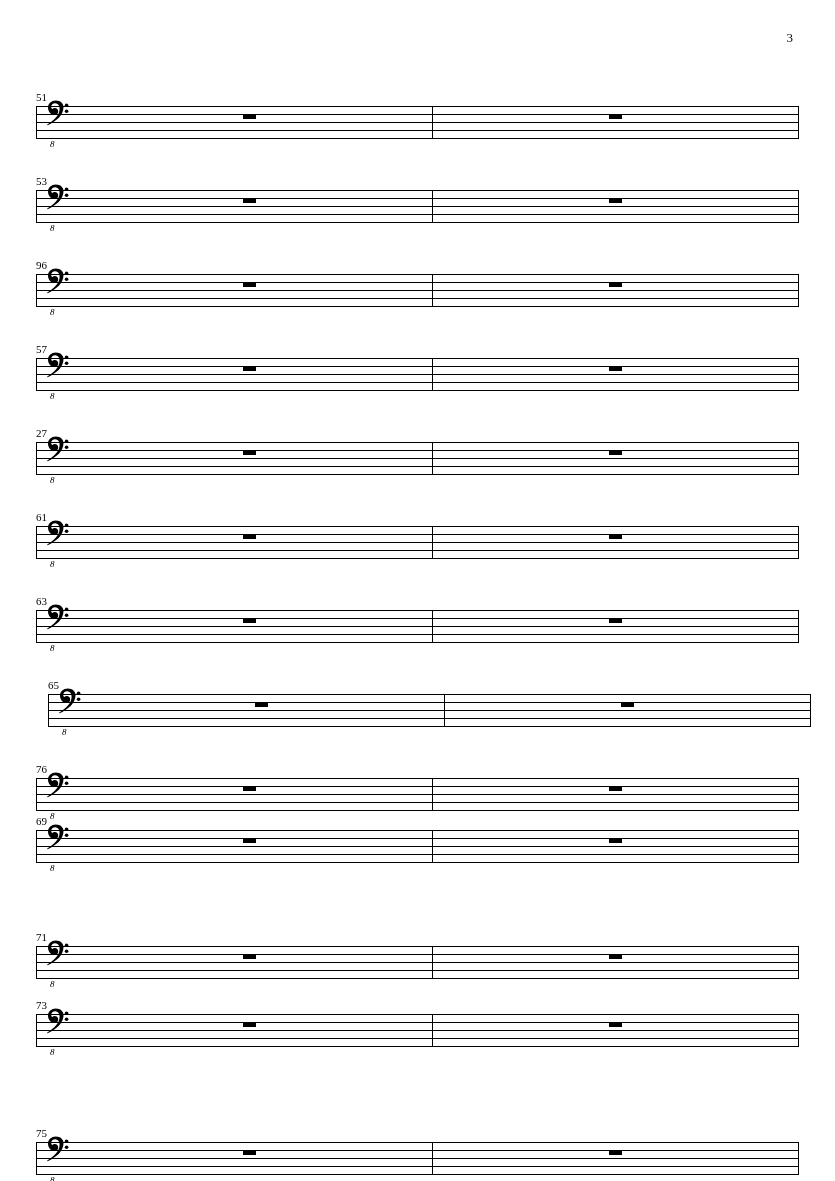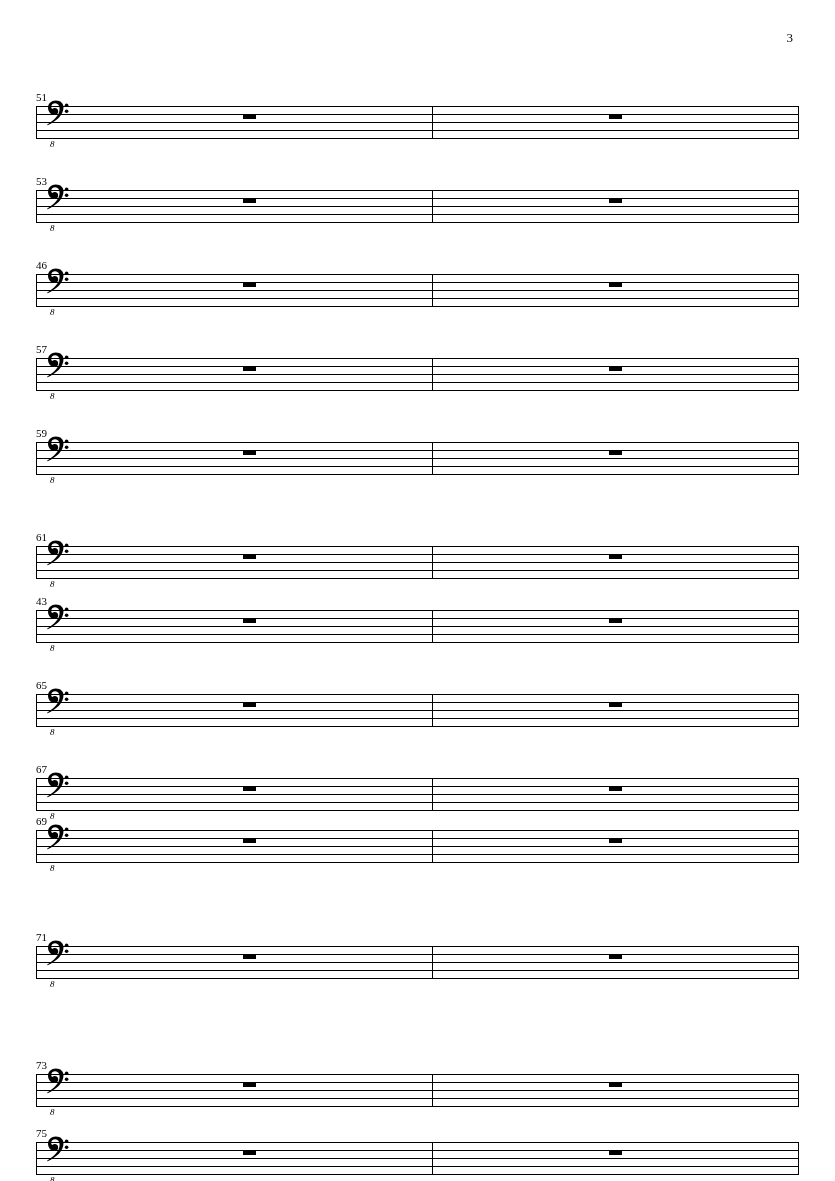--- a/index.html
+++ b/index.html
@@ -154,21 +154,21 @@
                 <circle cx="24.6" cy="17.2" r="1.8"></circle>
               </g>
             </svg>
           </div>
           <div class="octave-8">8</div>
           <div class="rest r1"></div>
           <div class="rest r2"></div>
         </div>
       </div>
       <div class="system" style="top: 260px;">
-        <div class="measure-number">46</div>
+        <div class="measure-number">96</div>
         <div class="staff">
           <div class="staff-line l0"></div>
           <div class="staff-line l1"></div>
           <div class="staff-line l2"></div>
           <div class="staff-line l3"></div>
           <div class="staff-line l4"></div>
           <div class="barline start"></div>
           <div class="barline mid"></div>
           <div class="barline end"></div>
           <div class="clef">
@@ -204,45 +204,45 @@
                 <circle cx="24.6" cy="17.2" r="1.8"></circle>
               </g>
             </svg>
           </div>
           <div class="octave-8">8</div>
           <div class="rest r1"></div>
           <div class="rest r2"></div>
         </div>
       </div>
       <div class="system" style="top: 428px;">
-        <div class="measure-number">59</div>
-        <div class="staff">
-          <div class="staff-line l0"></div>
-          <div class="staff-line l1"></div>
-          <div class="staff-line l2"></div>
-          <div class="staff-line l3"></div>
-          <div class="staff-line l4"></div>
-          <div class="barline start"></div>
-          <div class="barline mid"></div>
-          <div class="barline end"></div>
-          <div class="clef">
-            <svg width="34" height="42" viewBox="0 0 34 42">
-              <g fill="#000">
-                <path d="M6 13.5 C6 9.5 9.5 6.5 13.8 6.5 C18.6 6.5 21.5 9.4 21.5 13.2 C21.5 21 14.5 27.2 5.6 31.2 C5.2 31.4 4.9 30.9 5.3 30.6 C12.4 26.3 17.6 21.2 17.6 14.6 C17.6 11.3 15.9 9.2 13.2 9.2 C10.9 9.2 9.2 10.8 9.2 12.9 C9.2 13.9 9.6 14.6 10.2 15.1 C10.9 14.4 11.8 14 12.8 14 C14.8 14 16.2 15.5 16.2 17.4 C16.2 19.4 14.6 21 12.5 21 C9.1 21 6 18 6 13.5 Z"></path>
-                <circle cx="24.6" cy="11.2" r="1.8"></circle>
-                <circle cx="24.6" cy="17.2" r="1.8"></circle>
-              </g>
-            </svg>
-          </div>
-          <div class="octave-8">8</div>
-          <div class="rest r1"></div>
-          <div class="rest r2"></div>
-        </div>
-      </div>
-      <div class="system" style="top: 532px;">
+        <div class="measure-number">27</div>
+        <div class="staff">
+          <div class="staff-line l0"></div>
+          <div class="staff-line l1"></div>
+          <div class="staff-line l2"></div>
+          <div class="staff-line l3"></div>
+          <div class="staff-line l4"></div>
+          <div class="barline start"></div>
+          <div class="barline mid"></div>
+          <div class="barline end"></div>
+          <div class="clef">
+            <svg width="34" height="42" viewBox="0 0 34 42">
+              <g fill="#000">
+                <path d="M6 13.5 C6 9.5 9.5 6.5 13.8 6.5 C18.6 6.5 21.5 9.4 21.5 13.2 C21.5 21 14.5 27.2 5.6 31.2 C5.2 31.4 4.9 30.9 5.3 30.6 C12.4 26.3 17.6 21.2 17.6 14.6 C17.6 11.3 15.9 9.2 13.2 9.2 C10.9 9.2 9.2 10.8 9.2 12.9 C9.2 13.9 9.6 14.6 10.2 15.1 C10.9 14.4 11.8 14 12.8 14 C14.8 14 16.2 15.5 16.2 17.4 C16.2 19.4 14.6 21 12.5 21 C9.1 21 6 18 6 13.5 Z"></path>
+                <circle cx="24.6" cy="11.2" r="1.8"></circle>
+                <circle cx="24.6" cy="17.2" r="1.8"></circle>
+              </g>
+            </svg>
+          </div>
+          <div class="octave-8">8</div>
+          <div class="rest r1"></div>
+          <div class="rest r2"></div>
+        </div>
+      </div>
+      <div class="system" style="top: 512px;">
         <div class="measure-number">61</div>
         <div class="staff">
           <div class="staff-line l0"></div>
           <div class="staff-line l1"></div>
           <div class="staff-line l2"></div>
           <div class="staff-line l3"></div>
           <div class="staff-line l4"></div>
           <div class="barline start"></div>
           <div class="barline mid"></div>
           <div class="barline end"></div>
@@ -254,45 +254,45 @@
                 <circle cx="24.6" cy="17.2" r="1.8"></circle>
               </g>
             </svg>
           </div>
           <div class="octave-8">8</div>
           <div class="rest r1"></div>
           <div class="rest r2"></div>
         </div>
       </div>
       <div class="system" style="top: 596px;">
-        <div class="measure-number">43</div>
-        <div class="staff">
-          <div class="staff-line l0"></div>
-          <div class="staff-line l1"></div>
-          <div class="staff-line l2"></div>
-          <div class="staff-line l3"></div>
-          <div class="staff-line l4"></div>
-          <div class="barline start"></div>
-          <div class="barline mid"></div>
-          <div class="barline end"></div>
-          <div class="clef">
-            <svg width="34" height="42" viewBox="0 0 34 42">
-              <g fill="#000">
-                <path d="M6 13.5 C6 9.5 9.5 6.5 13.8 6.5 C18.6 6.5 21.5 9.4 21.5 13.2 C21.5 21 14.5 27.2 5.6 31.2 C5.2 31.4 4.9 30.9 5.3 30.6 C12.4 26.3 17.6 21.2 17.6 14.6 C17.6 11.3 15.9 9.2 13.2 9.2 C10.9 9.2 9.2 10.8 9.2 12.9 C9.2 13.9 9.6 14.6 10.2 15.1 C10.9 14.4 11.8 14 12.8 14 C14.8 14 16.2 15.5 16.2 17.4 C16.2 19.4 14.6 21 12.5 21 C9.1 21 6 18 6 13.5 Z"></path>
-                <circle cx="24.6" cy="11.2" r="1.8"></circle>
-                <circle cx="24.6" cy="17.2" r="1.8"></circle>
-              </g>
-            </svg>
-          </div>
-          <div class="octave-8">8</div>
-          <div class="rest r1"></div>
-          <div class="rest r2"></div>
-        </div>
-      </div>
-      <div class="system" style="top: 680px;">
+        <div class="measure-number">63</div>
+        <div class="staff">
+          <div class="staff-line l0"></div>
+          <div class="staff-line l1"></div>
+          <div class="staff-line l2"></div>
+          <div class="staff-line l3"></div>
+          <div class="staff-line l4"></div>
+          <div class="barline start"></div>
+          <div class="barline mid"></div>
+          <div class="barline end"></div>
+          <div class="clef">
+            <svg width="34" height="42" viewBox="0 0 34 42">
+              <g fill="#000">
+                <path d="M6 13.5 C6 9.5 9.5 6.5 13.8 6.5 C18.6 6.5 21.5 9.4 21.5 13.2 C21.5 21 14.5 27.2 5.6 31.2 C5.2 31.4 4.9 30.9 5.3 30.6 C12.4 26.3 17.6 21.2 17.6 14.6 C17.6 11.3 15.9 9.2 13.2 9.2 C10.9 9.2 9.2 10.8 9.2 12.9 C9.2 13.9 9.6 14.6 10.2 15.1 C10.9 14.4 11.8 14 12.8 14 C14.8 14 16.2 15.5 16.2 17.4 C16.2 19.4 14.6 21 12.5 21 C9.1 21 6 18 6 13.5 Z"></path>
+                <circle cx="24.6" cy="11.2" r="1.8"></circle>
+                <circle cx="24.6" cy="17.2" r="1.8"></circle>
+              </g>
+            </svg>
+          </div>
+          <div class="octave-8">8</div>
+          <div class="rest r1"></div>
+          <div class="rest r2"></div>
+        </div>
+      </div>
+      <div class="system" style="top: 680px; margin-left: 12px;">
         <div class="measure-number">65</div>
         <div class="staff">
           <div class="staff-line l0"></div>
           <div class="staff-line l1"></div>
           <div class="staff-line l2"></div>
           <div class="staff-line l3"></div>
           <div class="staff-line l4"></div>
           <div class="barline start"></div>
           <div class="barline mid"></div>
           <div class="barline end"></div>
@@ -304,21 +304,21 @@
                 <circle cx="24.6" cy="17.2" r="1.8"></circle>
               </g>
             </svg>
           </div>
           <div class="octave-8">8</div>
           <div class="rest r1"></div>
           <div class="rest r2"></div>
         </div>
       </div>
       <div class="system" style="top: 764px;">
-        <div class="measure-number">67</div>
+        <div class="measure-number">76</div>
         <div class="staff">
           <div class="staff-line l0"></div>
           <div class="staff-line l1"></div>
           <div class="staff-line l2"></div>
           <div class="staff-line l3"></div>
           <div class="staff-line l4"></div>
           <div class="barline start"></div>
           <div class="barline mid"></div>
           <div class="barline end"></div>
           <div class="clef">
@@ -378,21 +378,21 @@
                 <circle cx="24.6" cy="11.2" r="1.8"></circle>
                 <circle cx="24.6" cy="17.2" r="1.8"></circle>
               </g>
             </svg>
           </div>
           <div class="octave-8">8</div>
           <div class="rest r1"></div>
           <div class="rest r2"></div>
         </div>
       </div>
-      <div class="system" style="top: 1060px;">
+      <div class="system" style="top: 1000px;">
         <div class="measure-number">73</div>
         <div class="staff">
           <div class="staff-line l0"></div>
           <div class="staff-line l1"></div>
           <div class="staff-line l2"></div>
           <div class="staff-line l3"></div>
           <div class="staff-line l4"></div>
           <div class="barline start"></div>
           <div class="barline mid"></div>
           <div class="barline end"></div>

